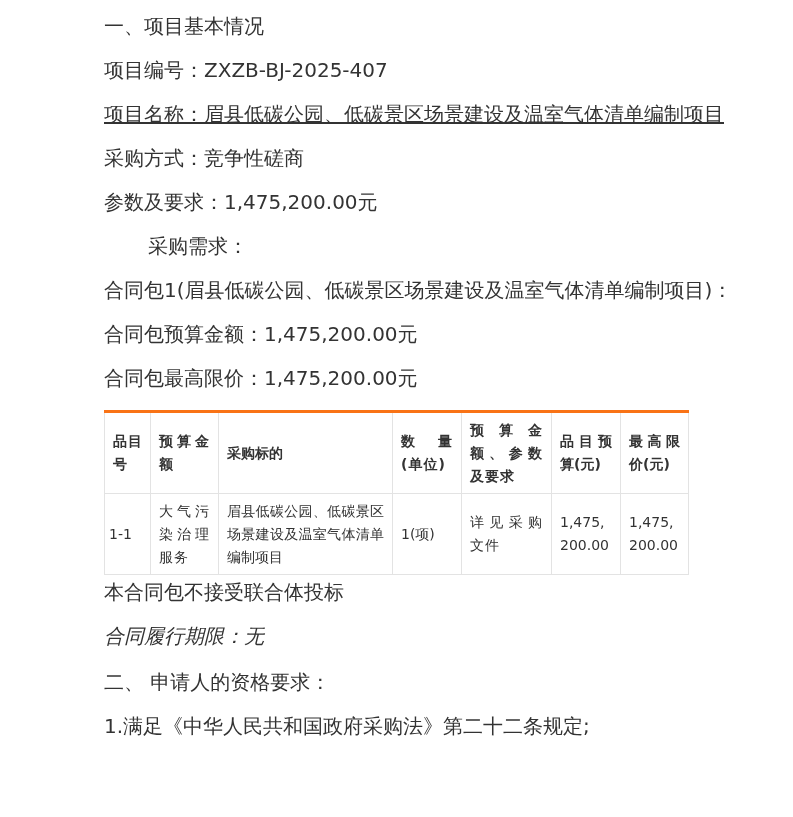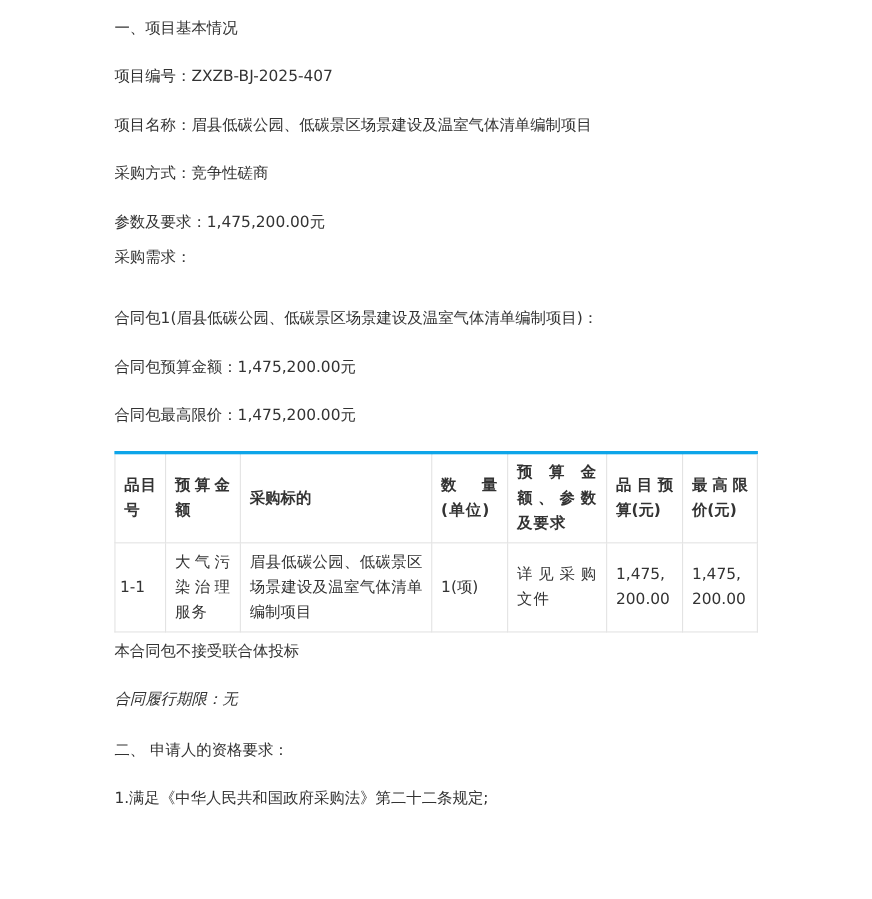--- a/index.html
+++ b/index.html
@@ -19,33 +19,33 @@
     .doc {
       position: absolute;
       left: 104px;
       top: 0;
       width: 600px;
     }
     .line {
       position: absolute;
       left: 0;
       white-space: nowrap;
-      font-size: 14px;
+      font-size: 20px;
       line-height: 20px;
       color: #333333;
       letter-spacing: 0px;
     }
     .tbl {
       position: absolute;
       left: 0;
       top: 410px;
       border-collapse: collapse;
       table-layout: fixed;
       width: 584px;
-      border-top: 3px solid #0ea5e9;
+      border-top: 3px solid #f97316;
     }
     .tbl td, .tbl th {
       border: 1px solid #e3e3e3;
       padding: 4px 8px;
       vertical-align: middle;
       font-size: 14px;
       line-height: 23px;
       color: #333333;
       word-break: break-all;
     }
@@ -66,27 +66,27 @@
   </style>
 </head>
 <body>
 
 <div class="doc">
 
   <div class="line" style="top:16px;">一、项目基本情况</div>
 
   <div class="line" style="top:60px;">项目编号：ZXZB-BJ-2025-407</div>
 
-  <div class="line" style="top:104px;">项目名称：眉县低碳公园、低碳景区场景建设及温室气体清单编制项目</div>
+  <div class="line" style="top:104px;text-decoration:underline;">项目名称：眉县低碳公园、低碳景区场景建设及温室气体清单编制项目</div>
 
   <div class="line" style="top:148px;">采购方式：竞争性磋商</div>
 
   <div class="line" style="top:192px;">参数及要求：1,475,200.00元</div>
 
-  <div class="line" style="top:224px;">采购需求：</div>
+  <div class="line" style="top:236px;margin-left:44px;">采购需求：</div>
 
   <div class="line" style="top:280px;">合同包1(眉县低碳公园、低碳景区场景建设及温室气体清单编制项目)：</div>
 
   <div class="line" style="top:324px;">合同包预算金额：1,475,200.00元</div>
 
   <div class="line" style="top:368px;">合同包最高限价：1,475,200.00元</div>
 
   <table class="tbl">
     <colgroup>
       <col style="width:46px">

